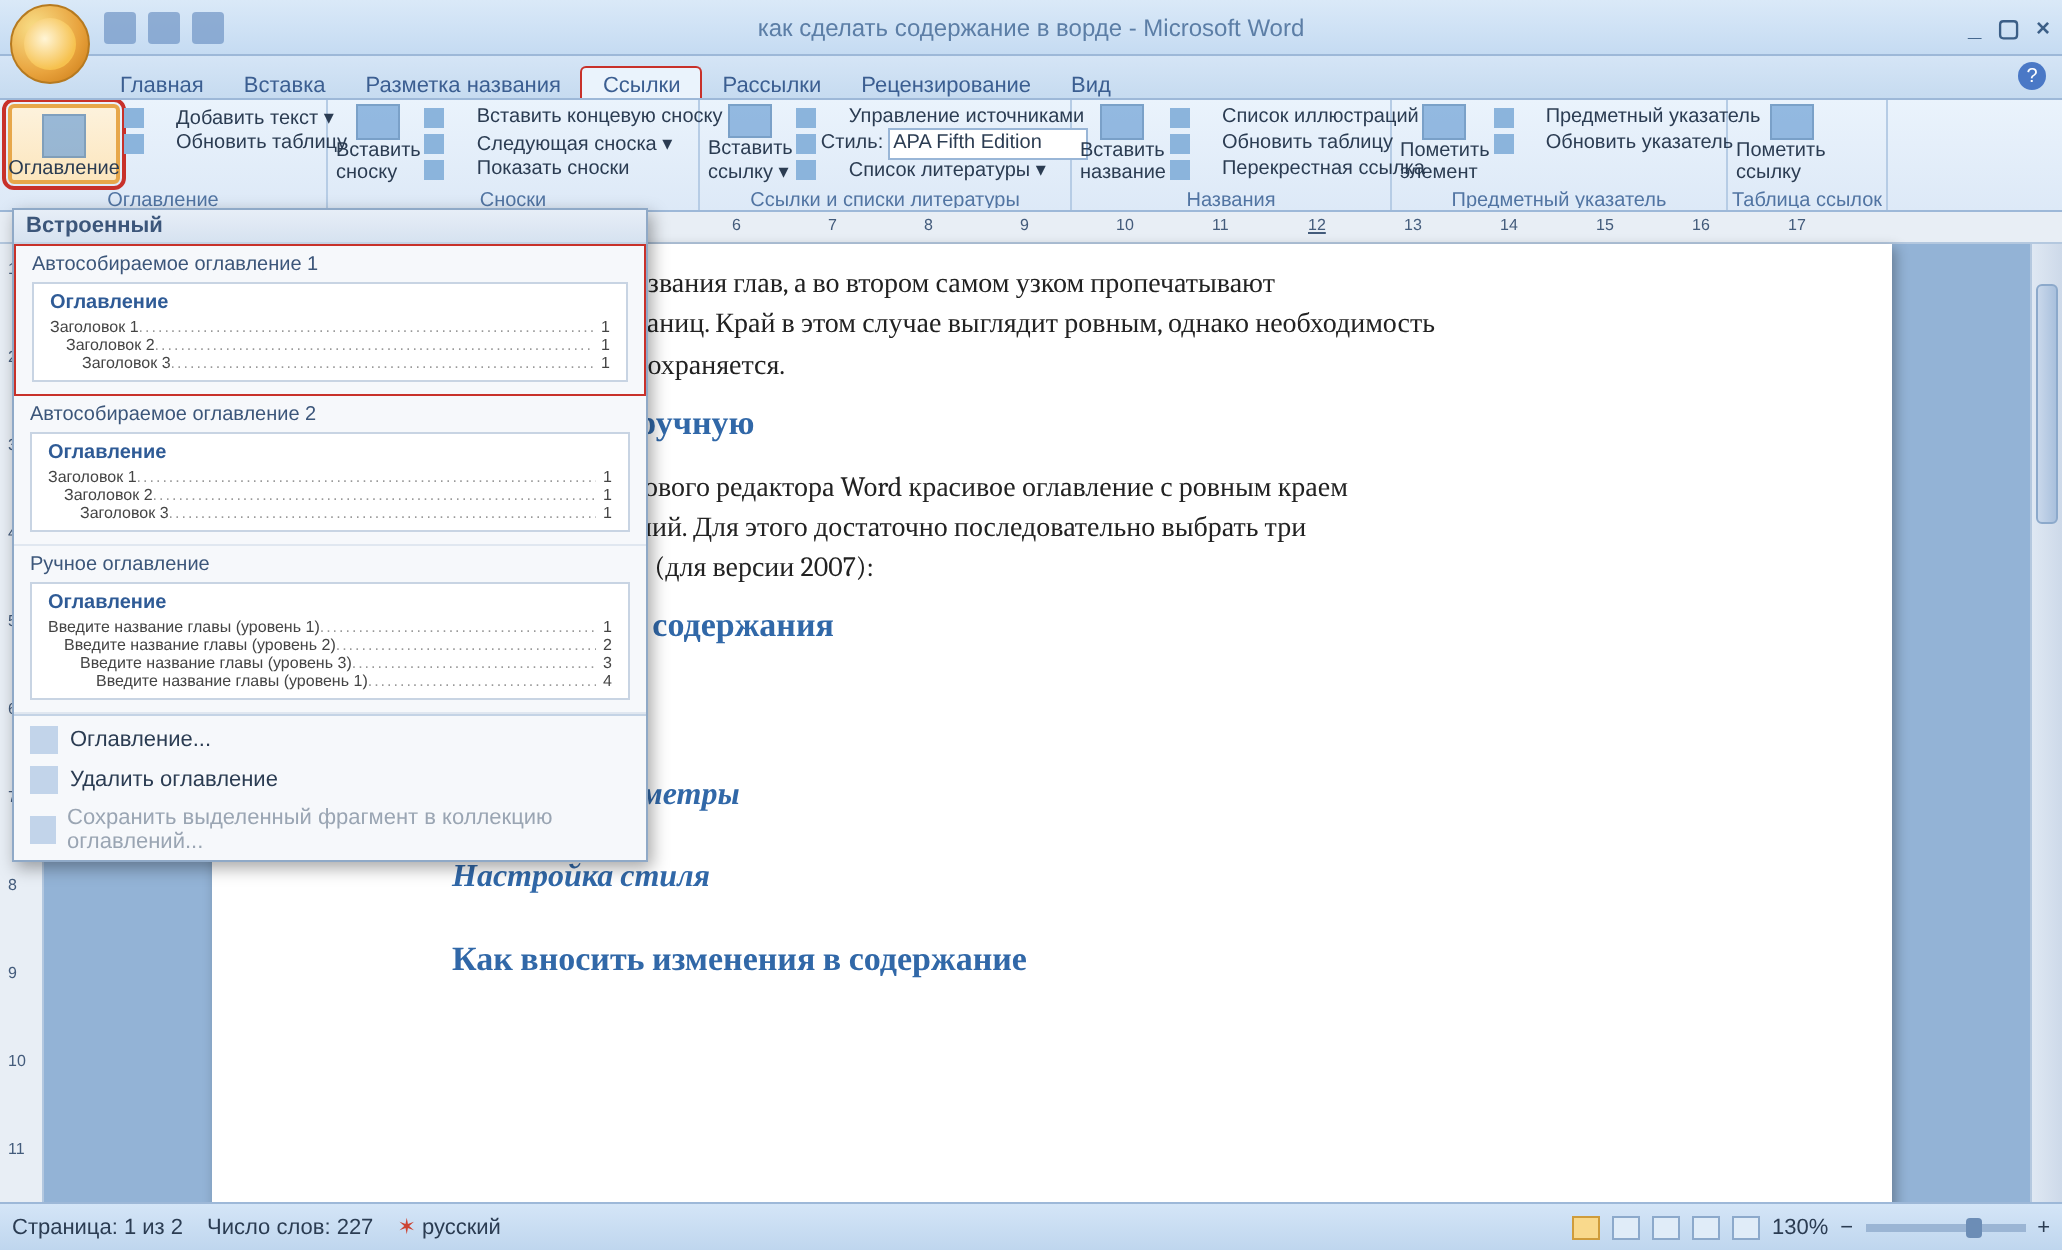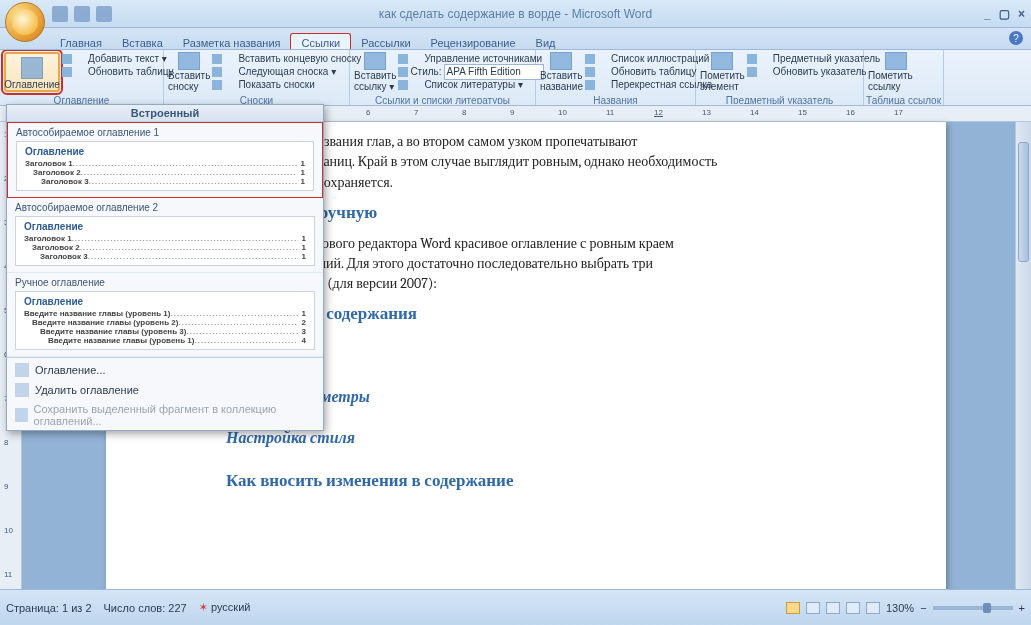--- a/index.html
+++ b/index.html
@@ -32,35 +32,35 @@
   .stylecombo select, .stylecombo .combo { height: 16px; font-size: 10px; border: 1px solid #99b6d7; background: #fff; width: 100px; padding: 0 2px; display: inline-block; line-height: 14px; }
   .ruler { height: 16px; background: #e8eef5; border-bottom: 1px solid #b4c8df; position: relative; overflow: hidden; font-size: 8px; color: #435b7b; }
   .ruler span.rnum { position: absolute; top: 2px; }
   .doc-area { position: relative; background: #93b3d6; height: 493px; display: flex; }
   .vruler { width: 22px; background: #e8eef5; border-right: 1px solid #b4c8df; position: relative; }
   .vruler .vn { position: absolute; left: 4px; font-size: 8px; color: #435b7b; }
   .page { background: #fff; margin: 0 0 0 84px; width: 840px; height: 490px; padding: 10px 30px 10px 120px; box-shadow: 2px 2px 6px rgba(0,0,0,0.3); font-size: 14px; font-family: Cambria, Georgia, serif; line-height: 1.45; color: #222; }
   .page h2 { color: #3168a8; font-size: 17px; font-weight: bold; margin: 8px 0; }
   .page h3 { color: #3168a8; font-size: 16px; font-style: italic; font-weight: bold; margin: 18px 0; }
   .gallery { position: absolute; left: 6px; top: 104px; width: 318px; background: #f6f8fb; border: 1px solid #8fa9c7; box-shadow: 2px 3px 8px rgba(0,0,0,0.35); z-index: 100; font-size: 11px; }
-  .gallery .section-title { background: linear-gradient(#e7eef7,#d6e2f0); padding: 2px 6px; font-weight: bold; color: #3c567a; border-bottom: 1px solid #c4d3e5; text-align: center; }
+  .gallery .section-title { background: linear-gradient(#e7eef7,#d6e2f0); padding: 2px 6px; font-weight: bold; color: #3c567a; border-bottom: 1px solid #c4d3e5; }
   .gallery .item { padding: 4px 8px 6px; border-bottom: 1px solid #e0e7f0; }
   .gallery .item.hili { border: 1px solid #c8312a; }
   .gallery .item .iname { color: #3c567a; font-size: 10px; margin-bottom: 3px; }
   .preview { background: #fff; border: 1px solid #c8d4e3; padding: 4px 8px; font-size: 9px; }
   .preview .ptitle { color: #2f5b96; font-weight: bold; font-size: 10px; margin-bottom: 2px; }
-  .preview .prow { display: flex; font-size: 8px; color: #444; font-weight: bold; }
+  .preview .prow { display: flex; font-size: 8px; color: #444; }
   .preview .prow .pt { white-space: nowrap; }
   .preview .prow .dots { flex: 1; overflow: hidden; letter-spacing: 1px; color: #999; }
   .preview .prow .pp { width: 8px; text-align: right; }
   .gallery .menuitem { display: flex; align-items: center; gap: 6px; padding: 3px 8px; color: #2b3c52; }
   .gallery .menuitem.disabled { color: #9aa5b3; }
   .gallery .menuitem .mico { width: 14px; height: 14px; background: #c2d4ea; }
   .gallery .footer { border-top: 1px solid #c4d3e5; padding-top: 2px; }
-  .statusbar { position: absolute; bottom: 0; left: 0; right: 0; height: 36px; background: linear-gradient(#d4e5f7,#bfd6ee); border-top: 1px solid #9db8d8; display: flex; align-items: center; font-size: 11px; color: #2b3c52; padding: 0 6px; gap: 12px; text-align: center; }
+  .statusbar { position: absolute; bottom: 0; left: 0; right: 0; height: 24px; background: linear-gradient(#d4e5f7,#bfd6ee); border-top: 1px solid #9db8d8; display: flex; align-items: center; font-size: 11px; color: #2b3c52; padding: 0 6px; gap: 12px; text-align: center; }
   .statusbar .right { margin-left: auto; display: flex; align-items: center; gap: 6px; }
   .viewbtn { width: 14px; height: 12px; border: 1px solid #8ca9cb; background: #e0ecf8; }
   .viewbtn.active { background: #f9d98c; border-color: #cf9c3b; }
   .zoom-slider { width: 80px; height: 4px; background: #9bb5d4; position: relative; }
   .zoom-slider::after { content: ""; position: absolute; left: 50px; top: -3px; width: 8px; height: 10px; background: #6c8db6; border-radius: 2px; }
   .scrollbar-v { position: absolute; right: 0; top: 122px; bottom: 20px; width: 16px; background: linear-gradient(90deg,#dfe8f3,#cdd9e9); border-left: 1px solid #b4c8df; }
   .scrollbar-v .thumb { position: absolute; left: 2px; right: 2px; top: 20px; height: 120px; background: linear-gradient(90deg,#c9d8eb,#a9c0dd); border: 1px solid #8ca9cb; border-radius: 3px; }
 </style>
 </head>
 <body>

